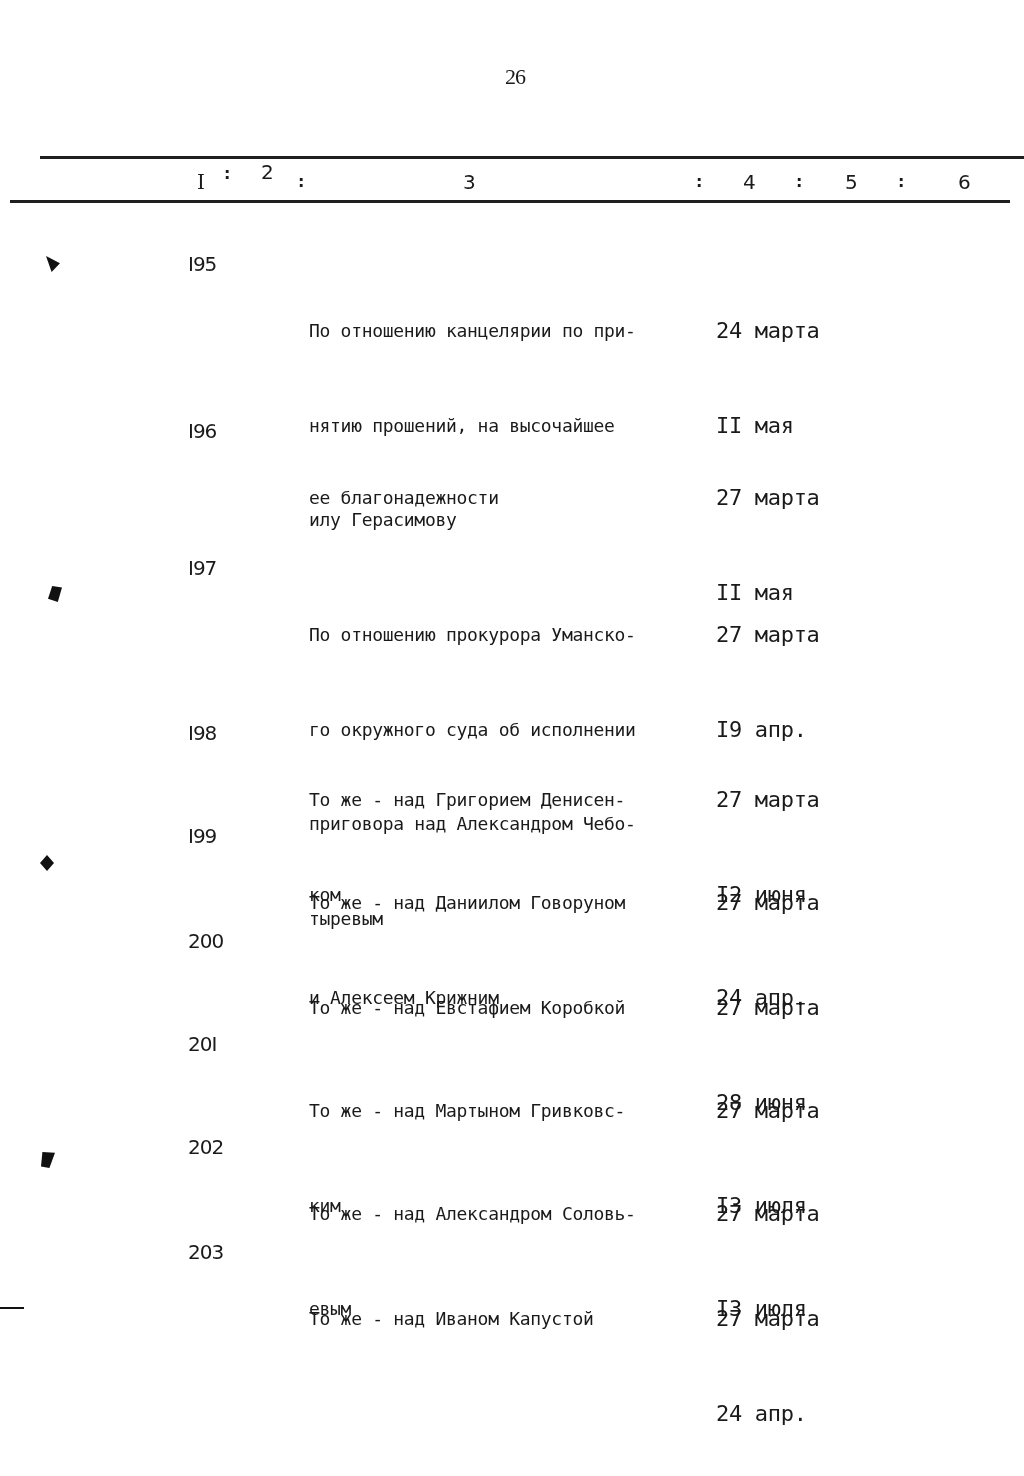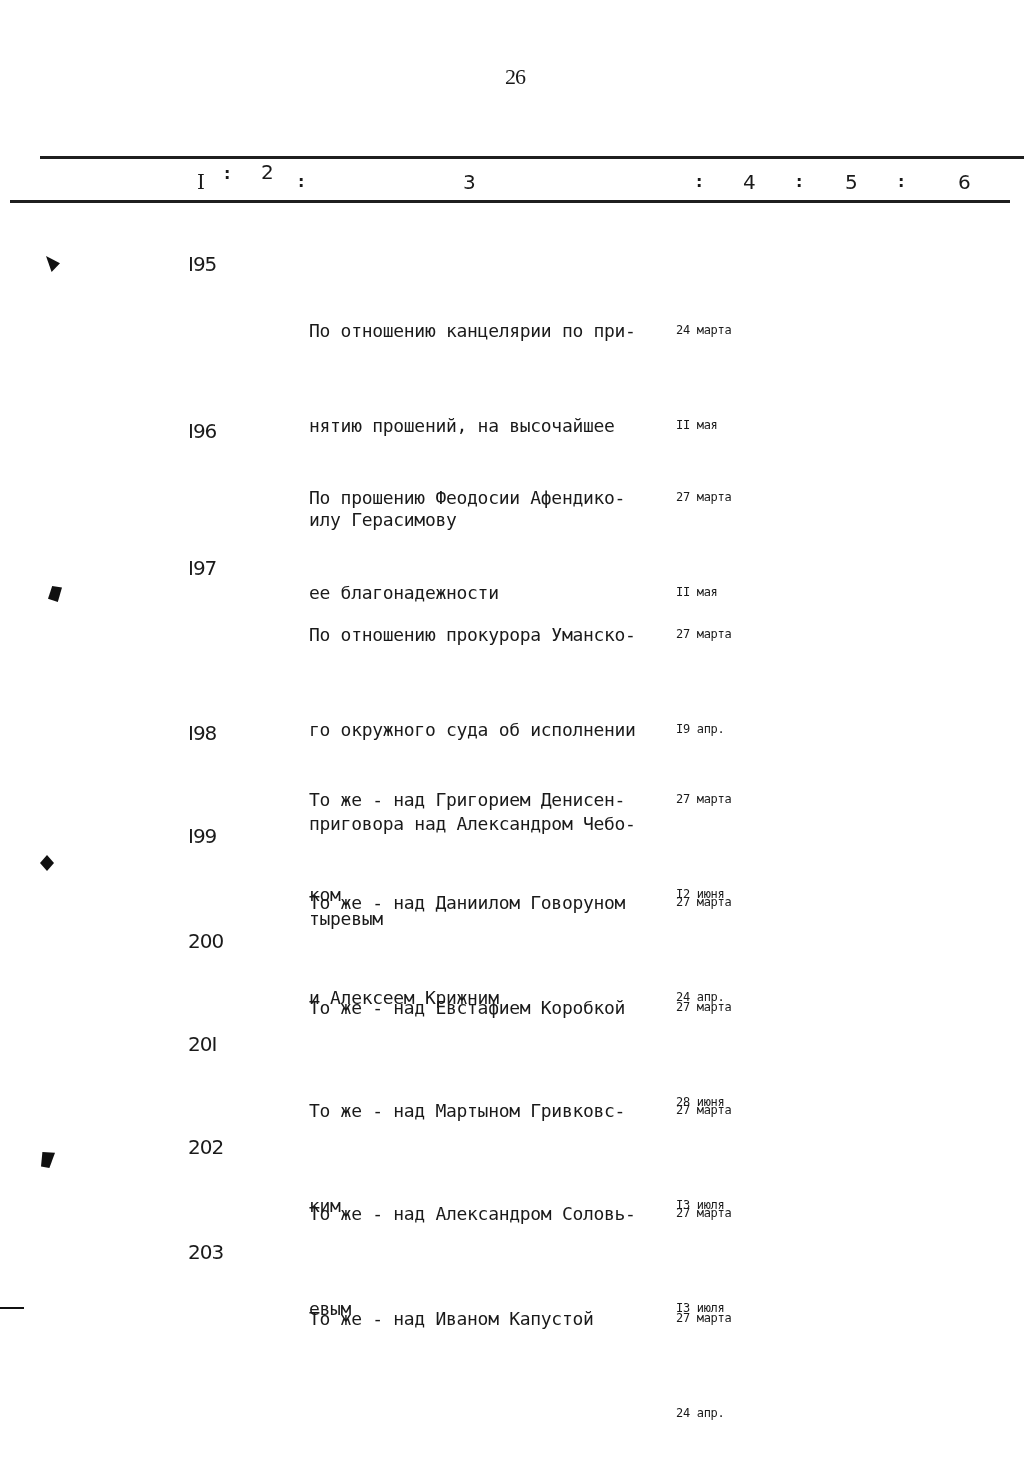--- a/index.html
+++ b/index.html
@@ -70,23 +70,23 @@
       left: 309px;
       top: 0;
       width: 405px;
       font-size: 18px;
       line-height: 31.5px;
       white-space: pre;
       letter-spacing: -0.3px;
     }
     .entry .dates {
       position: absolute;
-      left: 676px;
+      left: 716px;
       top: 0;
-      font-size: 12px;
+      font-size: 22px;
       line-height: 31.5px;
       white-space: pre;
       letter-spacing: -0.3px;
     }
     .entry .desc div, .entry .dates div { height: 31.5px; }
     .entry .num, .entry .desc, .entry .dates { margin-top: -6px; }
 
     .mark {
       position: absolute;
       width: 14px;
@@ -140,21 +140,20 @@
     </div>
     <div class="dates">
       <div>24 марта</div>
       <div>II мая</div>
     </div>
   </div>
 
   <div class="entry" style="top:425px;">
     <div class="num">I96</div>
     <div class="desc">
-      <div>По прошению Феодосии Афендико-</div>
       <div>ее благонадежности</div>
     </div>
     <div class="dates">
       <div>27 марта</div>
       <div>II мая</div>
     </div>
   </div>
 
   <div class="entry" style="top:562px;">
     <div class="num">I97</div>

